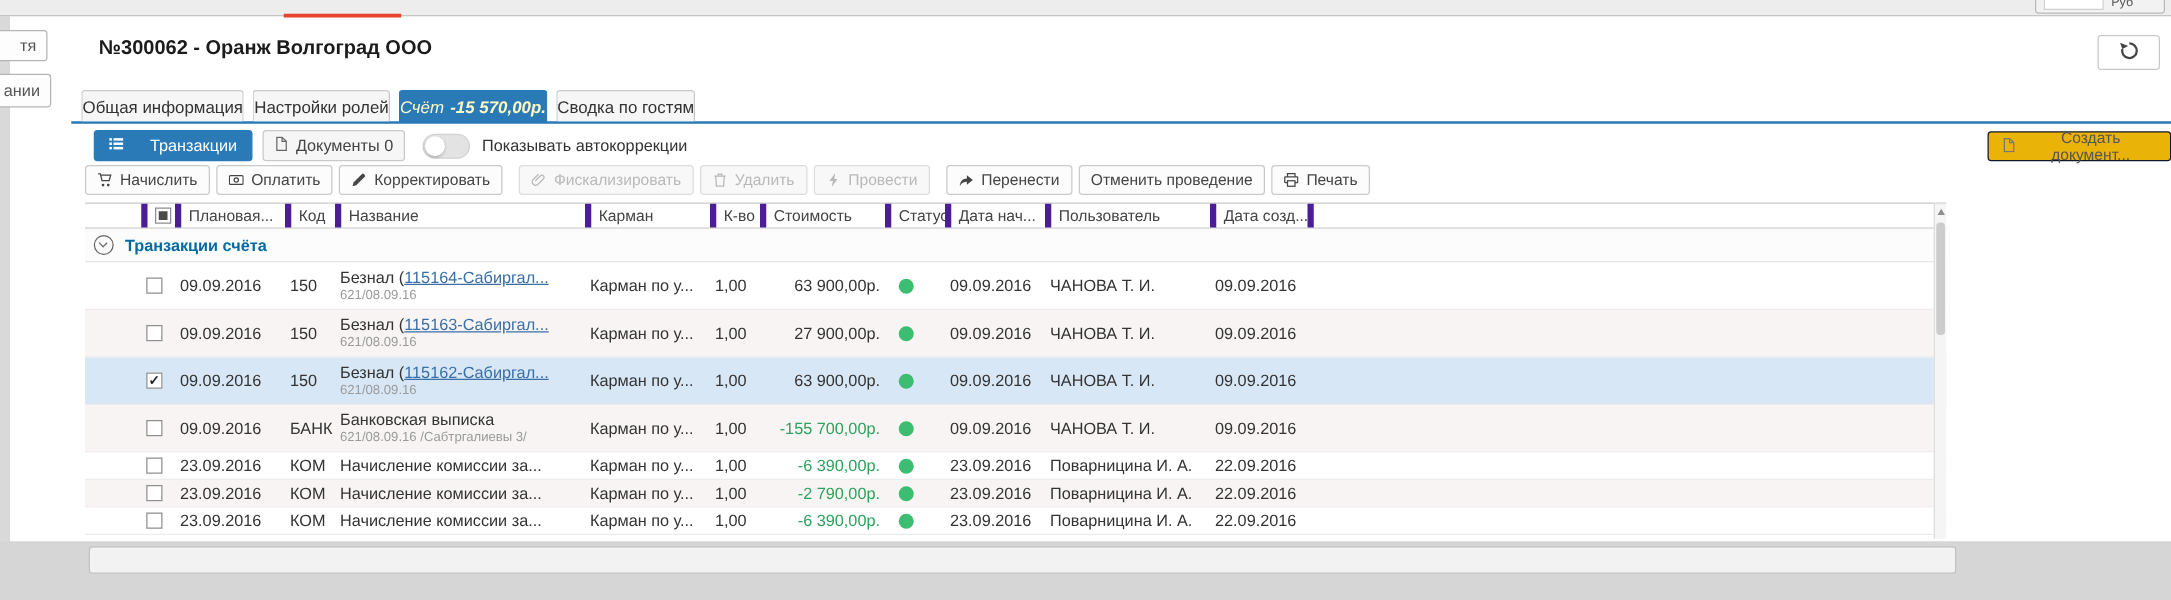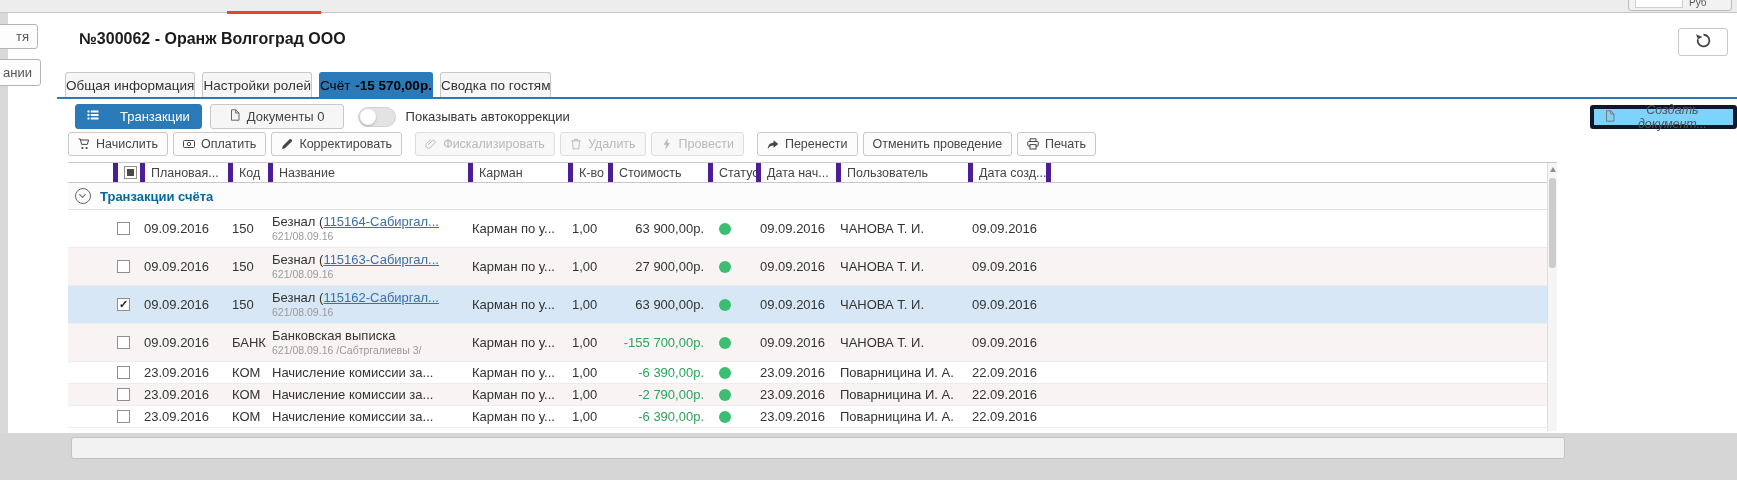--- a/index.html
+++ b/index.html
@@ -19,37 +19,37 @@
     font-size:13px;display:flex;align-items:center;justify-content:flex-end;padding-right:8px;cursor:pointer;box-sizing:border-box;}
   #cut1{left:-22px;top:24px;width:60px;height:25px;}
   #cut2{left:-22px;top:59px;width:63px;height:27px;}
   .title{position:absolute;left:75px;top:26px;font-size:16px;font-weight:bold;color:#1b1b1b;margin:4px;}
   .history-btn{position:absolute;left:1678px;top:28px;width:50px;height:28px;border:1px solid #c9c9c9;
     border-radius:3px;background:#fff;display:flex;align-items:center;justify-content:center;color:#444;cursor:pointer;}
   
   .tabs{position:absolute;left:65px;top:72px;height:26px;display:flex;gap:7px;z-index:2;}
   .tab{height:25px;padding:0 0;display:flex;align-items:center;background:#f6f6f6;
     border:1px solid #c9c9c9;border-bottom:none;border-radius:3px 3px 0 0;font-size:13.5px;color:#333;cursor:pointer;box-sizing:border-box;}
-  .tab.active{background:#2a7ab8;border-color:#2a7ab8;color:#000000;height:26px;}
+  .tab.active{background:#2a7ab8;border-color:#2a7ab8;color:#fef9c3;height:26px;font-style:italic;}
   .tab .amount{font-weight:bold;margin-left:5px;}
   .tabs-underline{position:absolute;left:57px;top:97px;width:1680px;height:2px;background:#2a7ab8;}
   
   .subnav{position:absolute;left:75px;top:104px;height:25px;display:flex;align-items:center;gap:8px;}
   .btn-blue{height:25px;padding:0 11px;display:inline-flex;align-items:center;gap:21px;background:#2a7ab8;
     border:1px solid #2a7ab8;border-radius:3px;color:#fff;font-size:13px;cursor:pointer;box-sizing:border-box;}
-  .btn-light{height:25px;padding:0 18px;display:inline-flex;align-items:center;gap:6px;background:#f6f6f6;
+  .btn-light{height:25px;padding:0 8px;display:inline-flex;align-items:center;gap:6px;background:#f6f6f6;
     border:1px solid #c9c9c9;border-radius:3px;color:#444;font-size:13px;cursor:pointer;box-sizing:border-box;}
   .toggle{width:38px;height:20px;border-radius:10px;background:#e3e3e3;border:1px solid #d2d2d2;
     position:relative;margin-left:6px;cursor:pointer;box-sizing:border-box;}
   .knob{position:absolute;left:1px;top:1px;width:16px;height:16px;border-radius:50%;background:#fff;
     box-shadow:0 1px 2px rgba(0,0,0,.25);}
   .toggle-label{font-size:13px;color:#333;margin-left:2px;}
   .create-doc{position:absolute;left:1590px;top:105px;height:24px;padding:0 10px;display:inline-flex;
-    align-items:center;gap:6px;background:#7dd3fc;border:4px solid #0f172a;border-radius:3px;
-    color:#555;font-size:12.5px;cursor:pointer;box-sizing:border-box;font-style:italic;}
+    align-items:center;gap:6px;background:#eab308;border:1px solid #0f172a;border-radius:3px;
+    color:#555;font-size:12.5px;cursor:pointer;box-sizing:border-box;}
   
   .toolbar{position:absolute;left:68px;top:132px;display:flex;align-items:center;}
   .tbtn{height:24px;padding:0 9px;display:inline-flex;align-items:center;gap:6px;background:#fcfcfc;
     border:1px solid #c9c9c9;border-radius:3px;font-size:12.5px;color:#454545;margin-right:5px;cursor:pointer;box-sizing:border-box;}
   .tbtn.disabled{color:#b9b9b9;background:#f8f8f8;border-color:#ddd;cursor:default;}
   .tbtn .ic{display:inline-flex;}
   .tbtn svg{width:12px;height:12px;}
   .gap-left{margin-left:8px;}
   
   .grid{position:absolute;left:68px;top:162px;width:1489px;--cols:45px 27px 88px 40px 200px 100px 40px 100px 48px 80px 132px 78px 1fr;}

